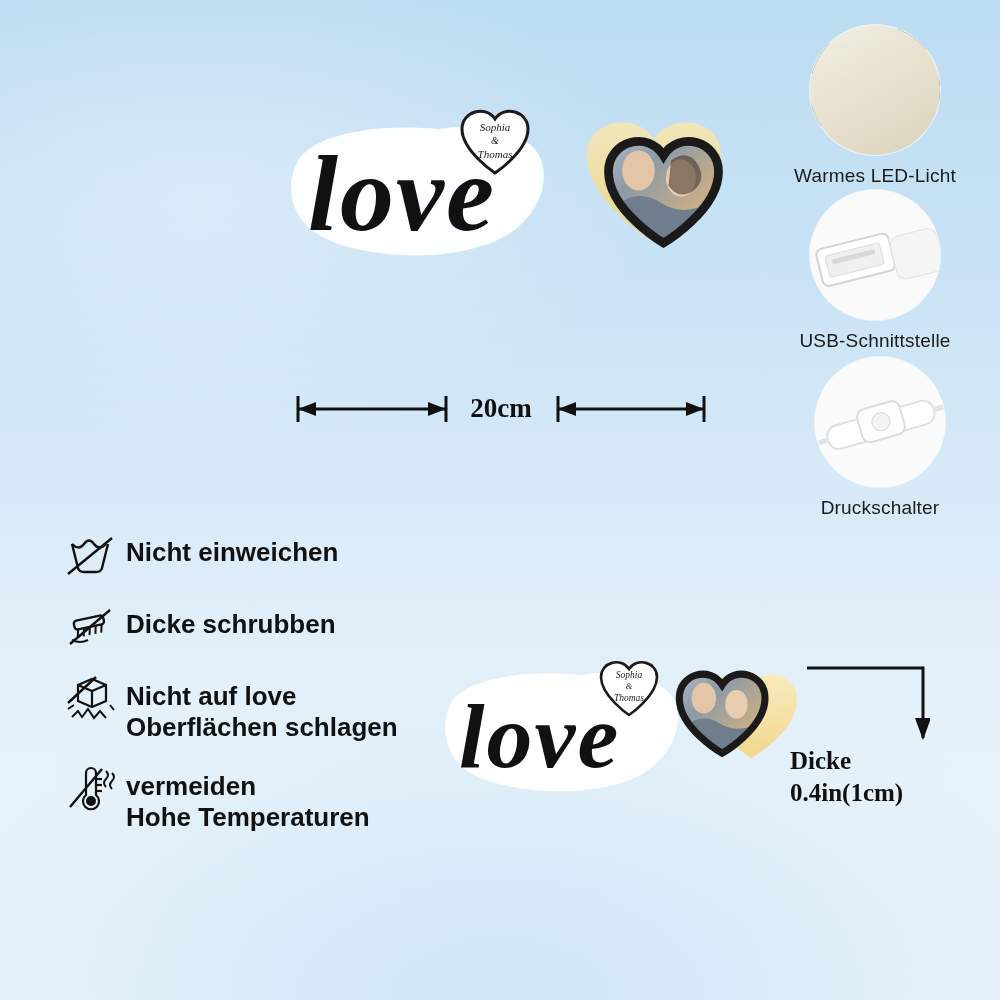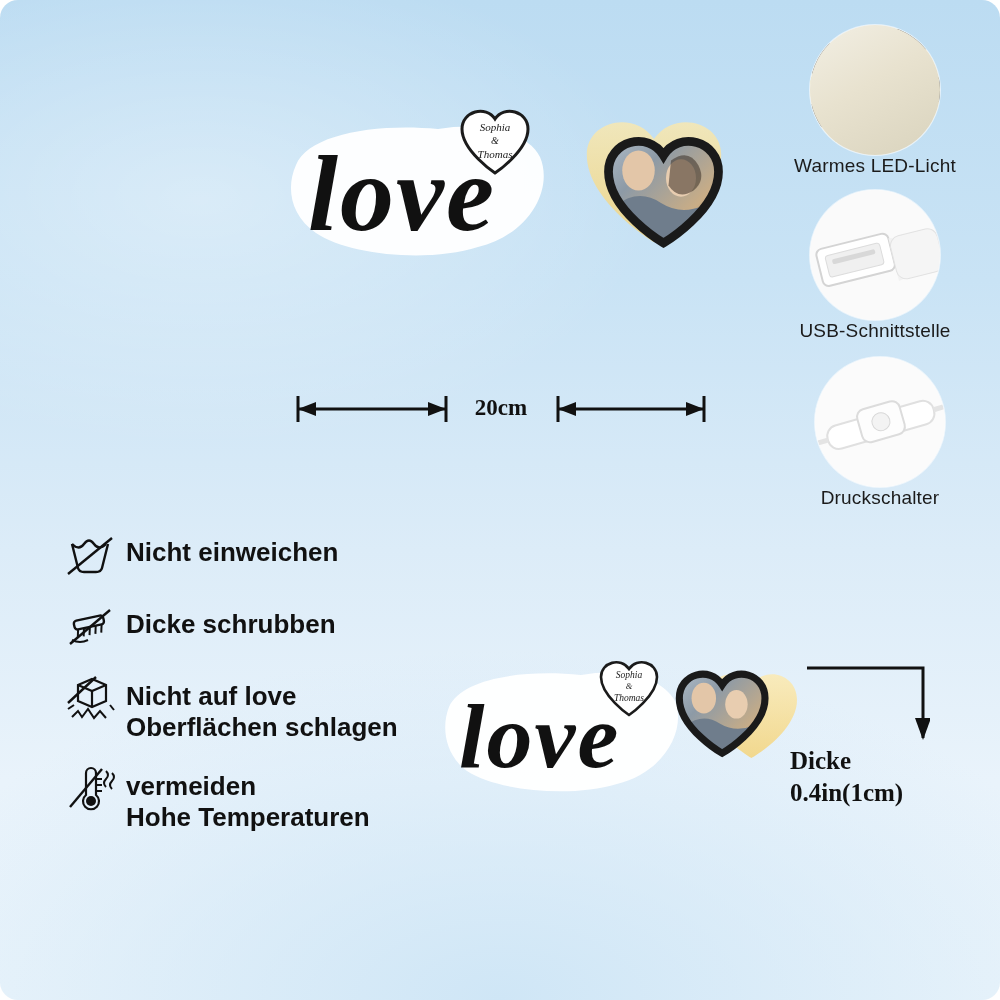--- a/index.html
+++ b/index.html
@@ -13,21 +13,20 @@
     overflow: hidden;
   }
   .page {
     position: relative;
     width: 1000px;
     height: 1000px;
     background:
       radial-gradient(ellipse 900px 500px at 50% 100%, #cfe6f6 0%, rgba(207,230,246,0) 70%),
       linear-gradient(180deg, #bcdcf2 0%, #c9e3f5 28%, #dcecf8 55%, #e9f3fb 78%, #eaf4fb 100%);
     overflow: hidden;
-    border-radius: 18px;
   }
   .page::before {
     content: "";
     position: absolute;
     left: 0; top: 0; right: 0; bottom: 0;
     background: radial-gradient(ellipse 700px 380px at 20% 20%, rgba(255,255,255,0.35) 0%, rgba(255,255,255,0) 65%);
     pointer-events: none;
   }
 
   
@@ -48,20 +47,21 @@
     width: 130px;
     height: 130px;
     margin: 0 auto;
     border-radius: 50%;
     overflow: hidden;
     position: relative;
     background: #fff;
     box-shadow: 0 0 0 1px rgba(255,255,255,0.6);
   }
   .feature-label {
+    margin-top: 10px;
     font-size: 19px;
     color: #1b1b1b;
     font-family: "Liberation Sans", sans-serif;
     letter-spacing: 0.2px;
   }
   #feature-0 { left: 775px; top: 25px; }
   #feature-1 { left: 775px; top: 190px; }
   #feature-2 { left: 780px; top: 357px; }
 
   
@@ -77,21 +77,21 @@
     left: 286px;
     top: 392px;
     width: 430px;
     height: 34px;
   }
   .dim-label {
     position: absolute;
     left: 0; top: 0;
     width: 430px;
     text-align: center;
-    font-size: 23px;
+    font-size: 27px;
     font-weight: bold;
     color: #111;
     font-family: "Liberation Serif", serif;
     line-height: 32px;
   }
 
   
   .thickness {
     position: absolute;
     left: 790px;

